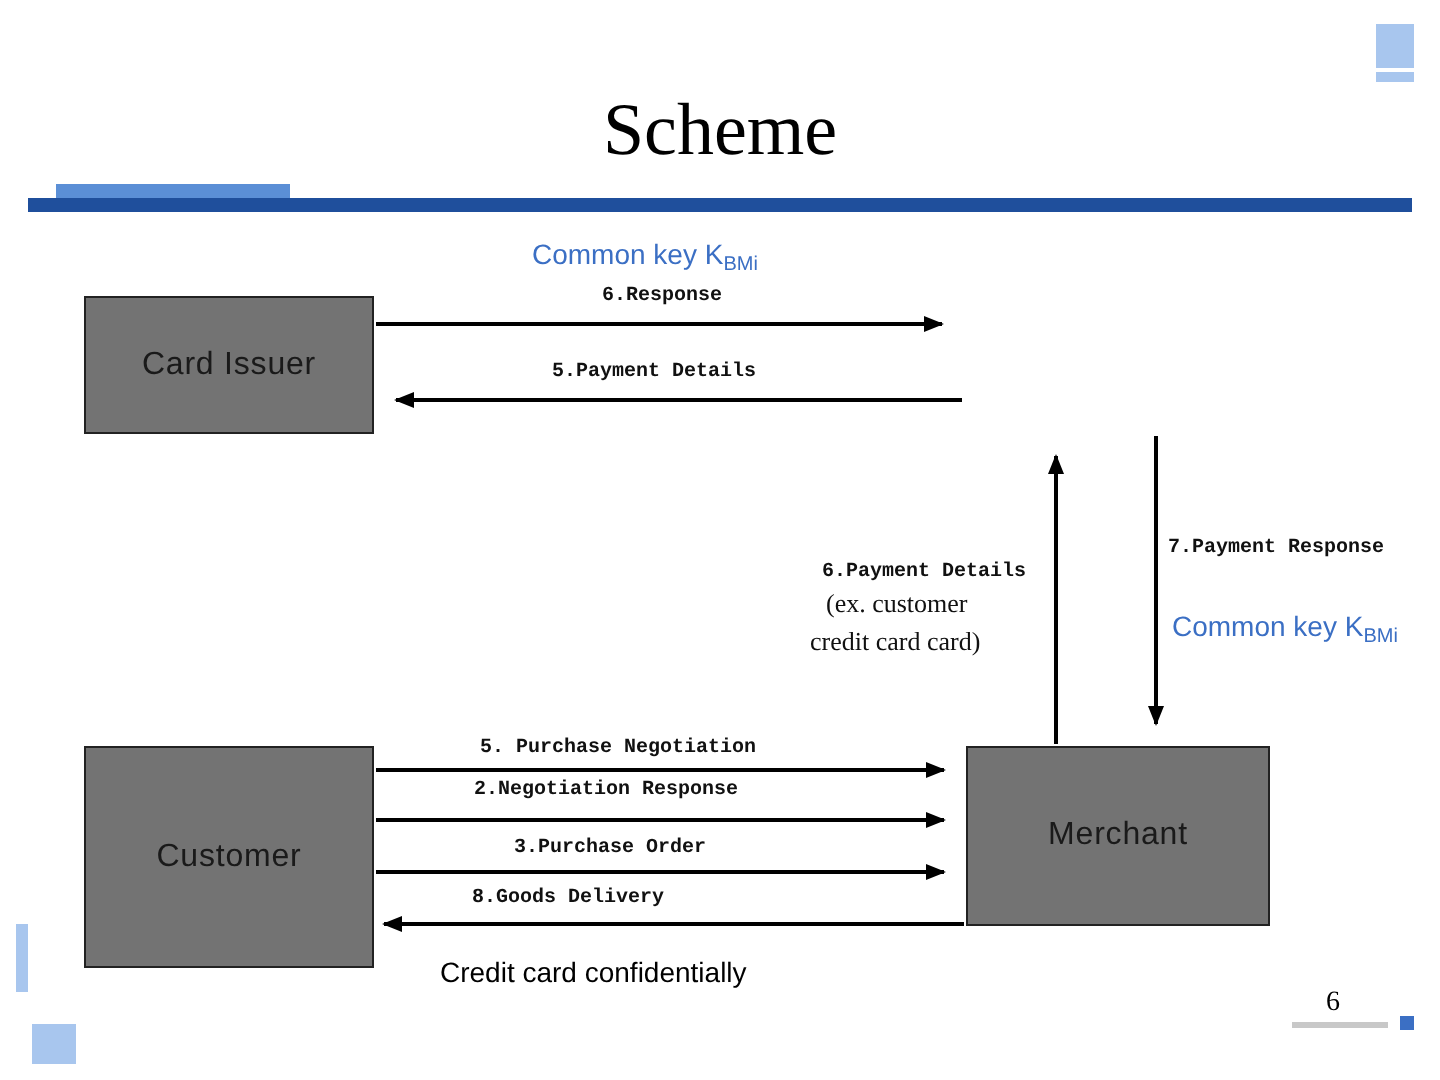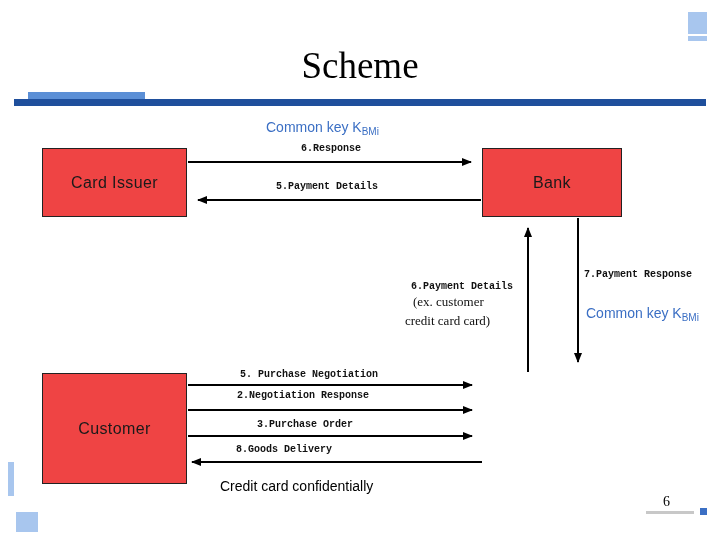--- a/index.html
+++ b/index.html
@@ -73,21 +73,21 @@
   
   .diagram {
     position: absolute;
     left: 0; top: 0;
     width: 720px; height: 540px;
   }
 
   .node {
     position: absolute;
     border: 1px solid #222222;
-    background: #ef4444;
+    background: #737373;
     box-sizing: border-box;
     display: flex;
     align-items: center;
     justify-content: center;
     font-family: "Liberation Sans", sans-serif;
     font-size: 16px;
     color: #1a1a1a;
     letter-spacing: 0.4px;
   }
   .node-card-issuer { left: 42px;  top: 148px; width: 145px; height: 69px; }
@@ -211,22 +211,22 @@
       <line x1="188" y1="385" x2="472" y2="385" stroke="#000000" stroke-width="2" marker-end="url(#ah)"></line>
 
       <line x1="188" y1="410" x2="472" y2="410" stroke="#000000" stroke-width="2" marker-end="url(#ah)"></line>
 
       <line x1="188" y1="436" x2="472" y2="436" stroke="#000000" stroke-width="2" marker-end="url(#ah)"></line>
 
       <line x1="482" y1="462" x2="192" y2="462" stroke="#000000" stroke-width="2" marker-end="url(#ah)"></line>
     </svg>
 
     <div class="node node-card-issuer">Card Issuer</div>
-    <div class="node node-bank">Bank</div>
     <div class="node node-customer">Customer</div>
+    <div class="node node-merchant">Merchant</div>
 
     <div class="lbl lbl-6resp">6.Response</div>
     <div class="lbl lbl-5pay">5.Payment Details</div>
     <div class="lbl lbl-4pay">6.Payment Details</div>
     <div class="lbl-serif lbl-ex1">(ex. customer</div>
     <div class="lbl-serif lbl-ex2">credit card card)</div>
     <div class="lbl lbl-7pay">7.Payment Response</div>
     <div class="lbl lbl-1pur">5. Purchase Negotiation</div>
     <div class="lbl lbl-2neg">2.Negotiation Response</div>
     <div class="lbl lbl-3pur">3.Purchase Order</div>

